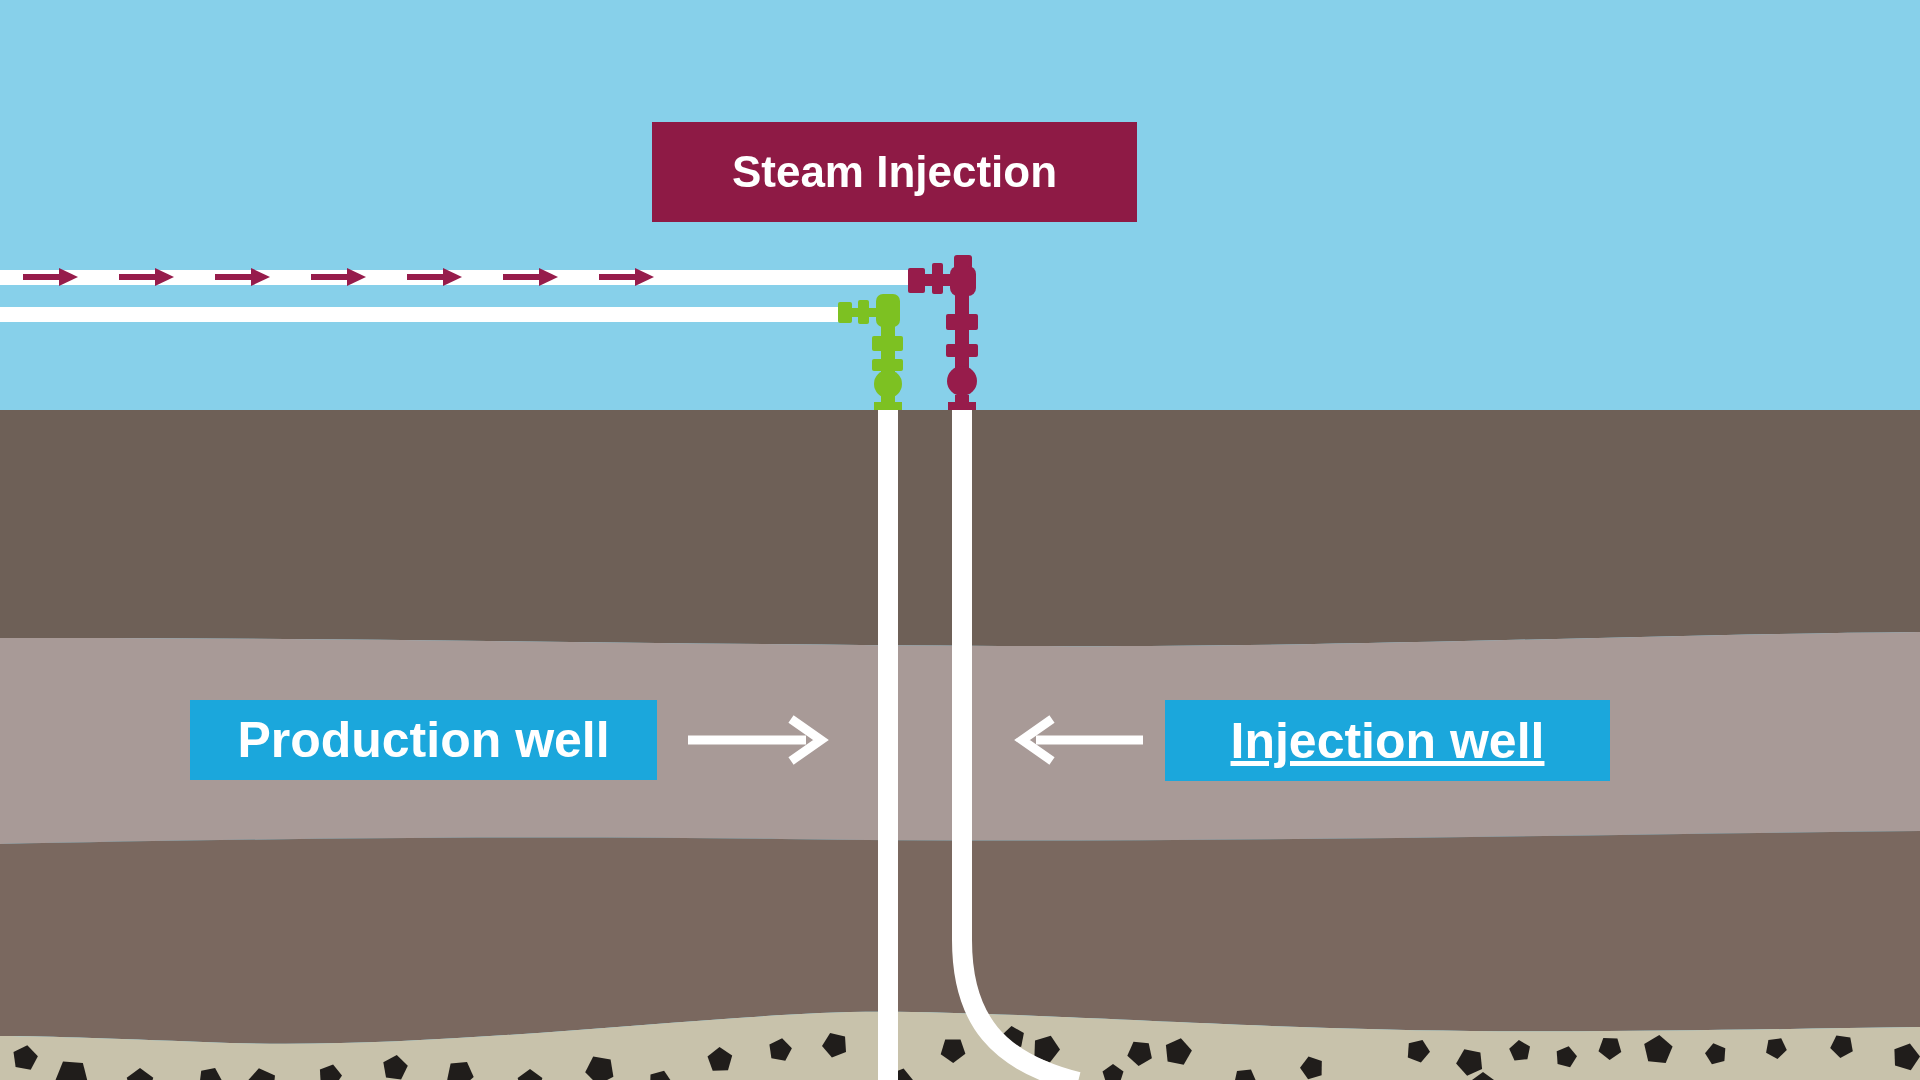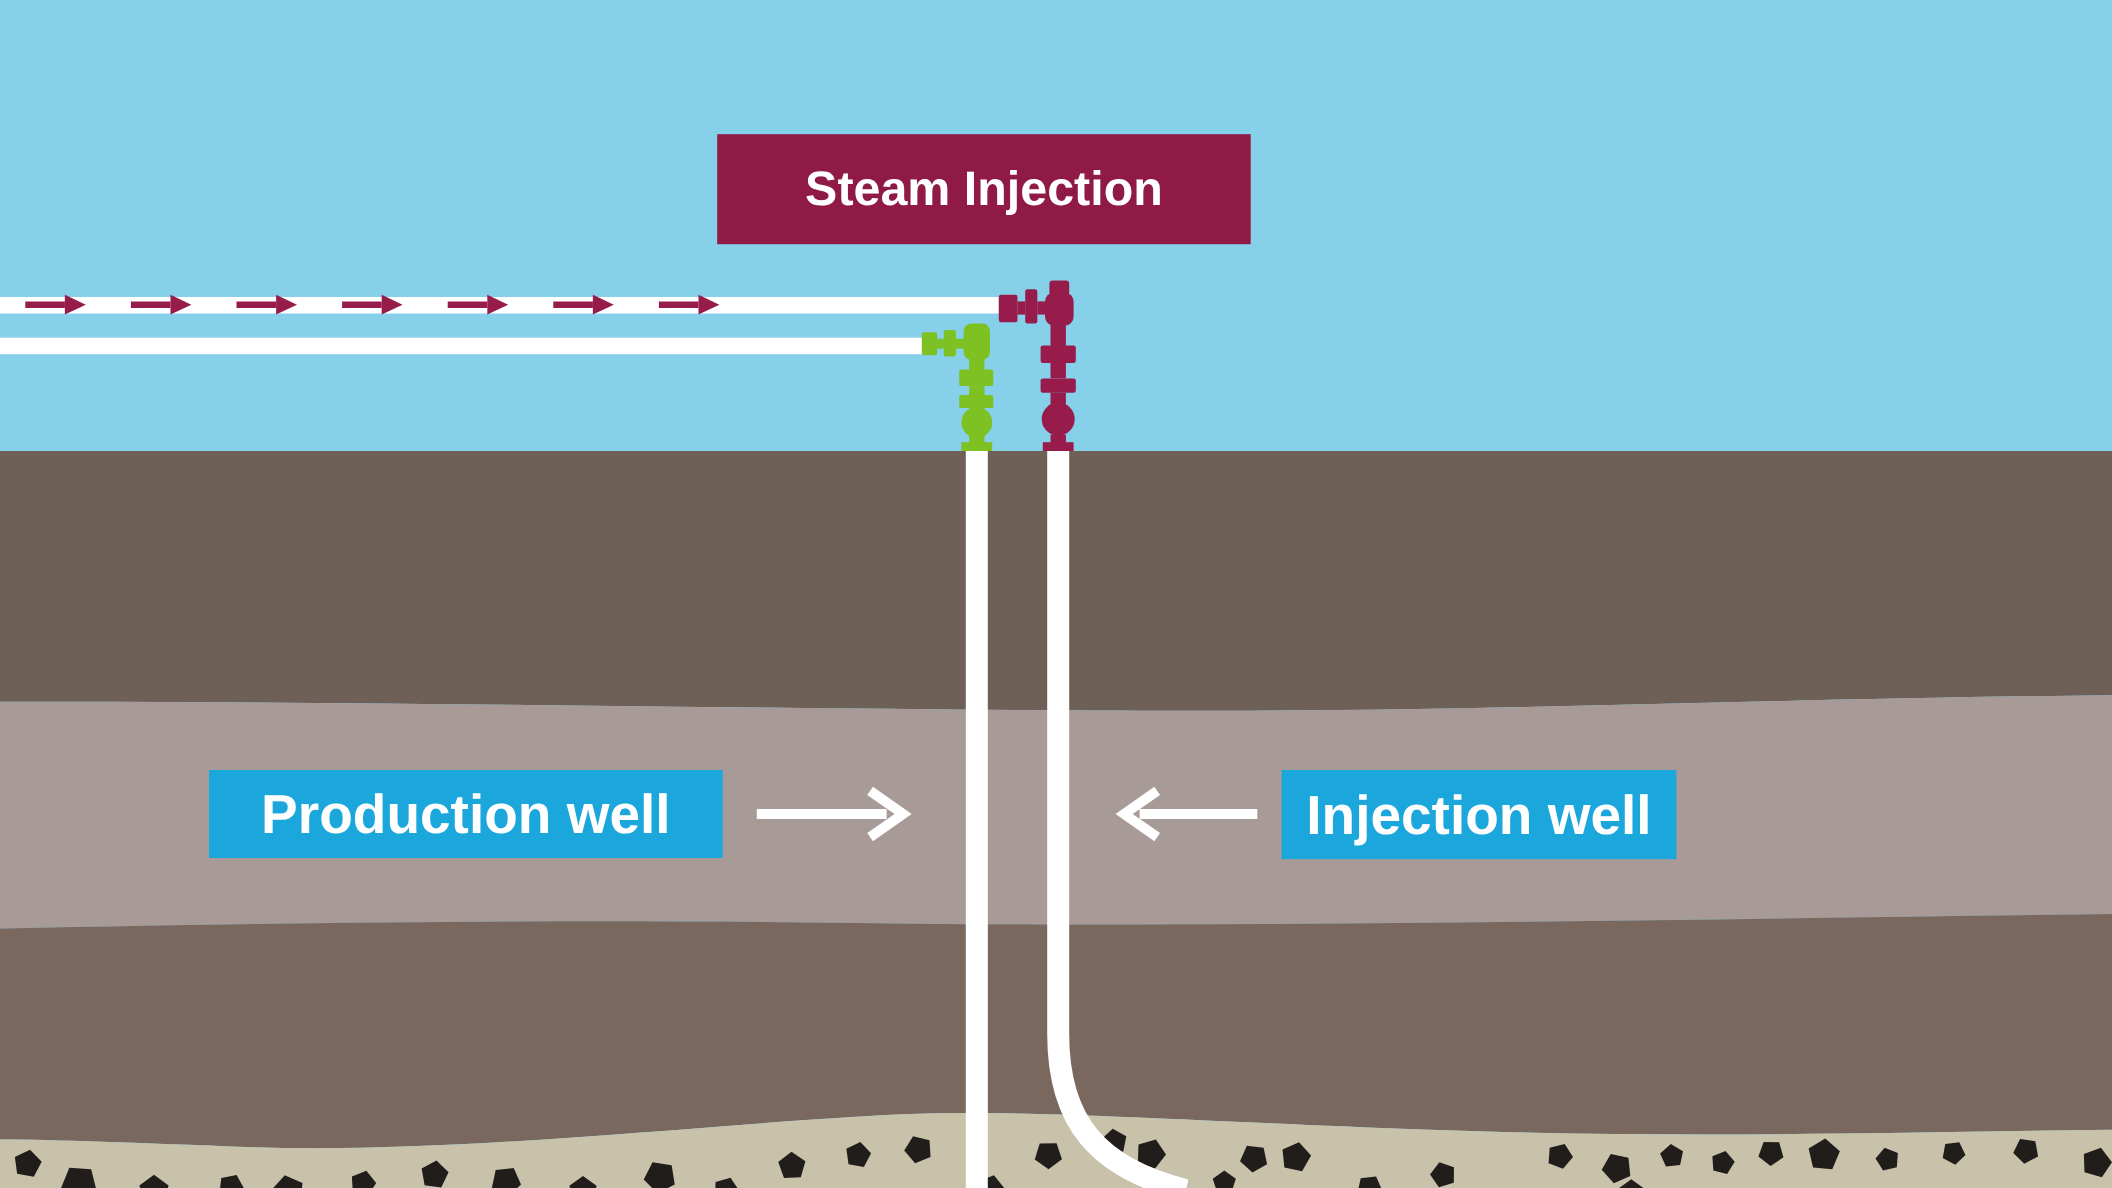--- a/index.html
+++ b/index.html
@@ -21,21 +21,21 @@
   .maroon-fitting{fill:var(--maroon);}
   .flow-shaft{stroke:var(--maroon);stroke-width:6;}
   .flow-head{fill:var(--maroon);}
   .white-arrow{stroke:var(--pipe);stroke-width:9;fill:none;}
   .overlay-label{
     position:absolute;display:flex;align-items:center;justify-content:center;
     color:#ffffff;font-weight:bold;letter-spacing:0px;white-space:nowrap;
   }
   #title-box{left:652px;top:122px;width:485px;height:100px;background:var(--title_bg);font-size:44px;}
   #production-label{left:190px;top:700px;width:467px;height:80px;background:var(--label_bg);font-size:50px;}
-  #injection-label{left:1165px;top:700px;width:359px;height:81px;background:var(--label_bg);font-size:50px;}
+  #injection-label{left:1165px;top:700px;width:445px;height:81px;background:var(--label_bg);font-size:50px;text-decoration:underline;}
 </style>
 </head>
 <body>
 
 <svg id="diagram-svg" width="1920" height="1080" viewBox="0 0 1920 1080" xmlns="http://www.w3.org/2000/svg">
 
   <rect class="sky" x="0" y="0" width="1920" height="410"></rect>
   <path class="ground-upper" d="M0,410 L1920,410 L1920,632 C1600,635 1350,648 1000,646 C650,644 300,637 0,638 Z"></path>
   <path class="reservoir" d="M0,638 C300,637 650,644 1000,646 C1350,648 1600,635 1920,632 L1920,831 C1550,835 1150,844 780,839 C480,835 200,840 0,844 Z"></path>
   <path class="ground-lower" d="M0,844 C200,840 480,835 780,839 C1150,844 1550,835 1920,831 L1920,1027 C1700,1030 1520,1035 1300,1027 C1080,1019 930,1008 820,1013 C650,1021 420,1049 230,1043 C120,1039 50,1036 0,1036 Z"></path>

